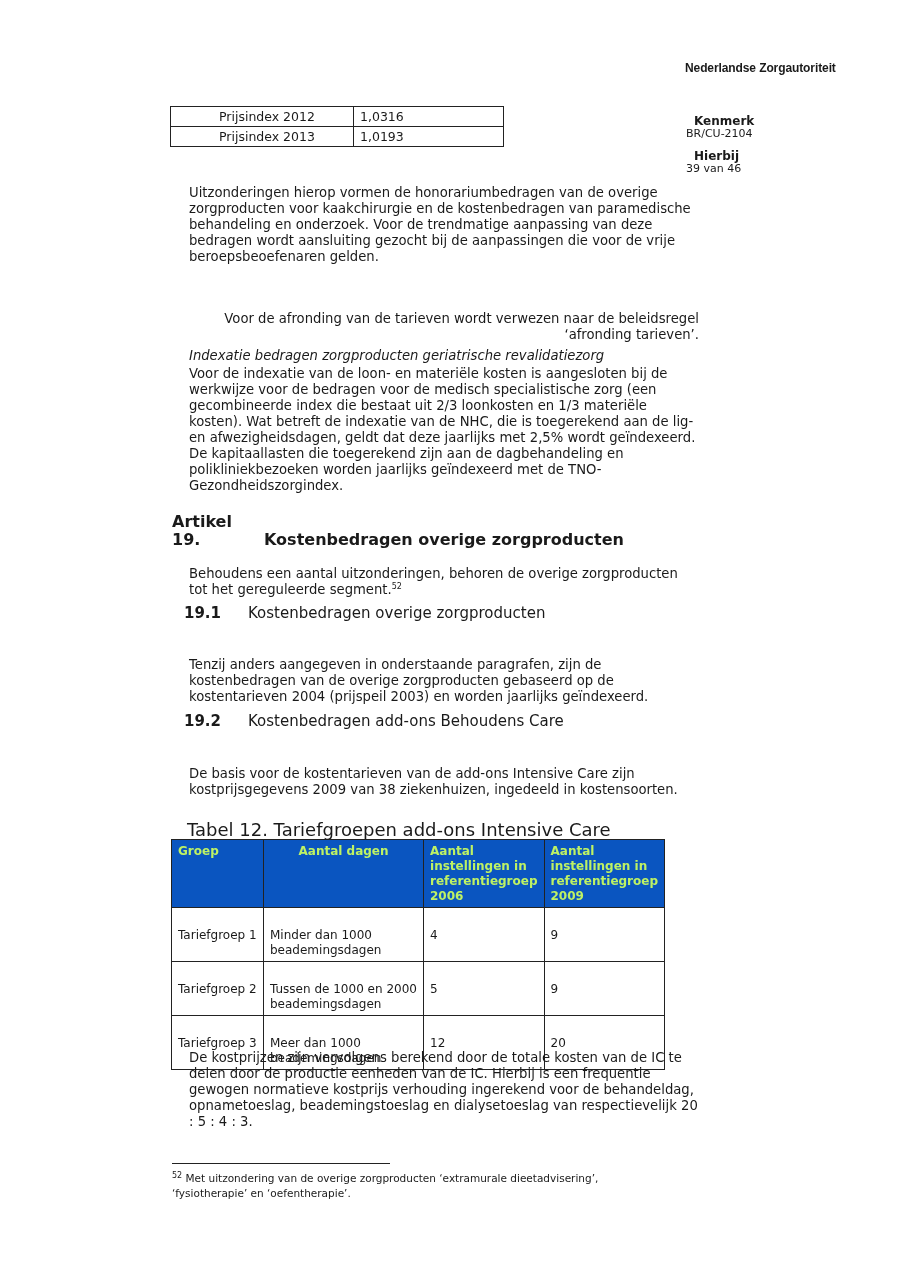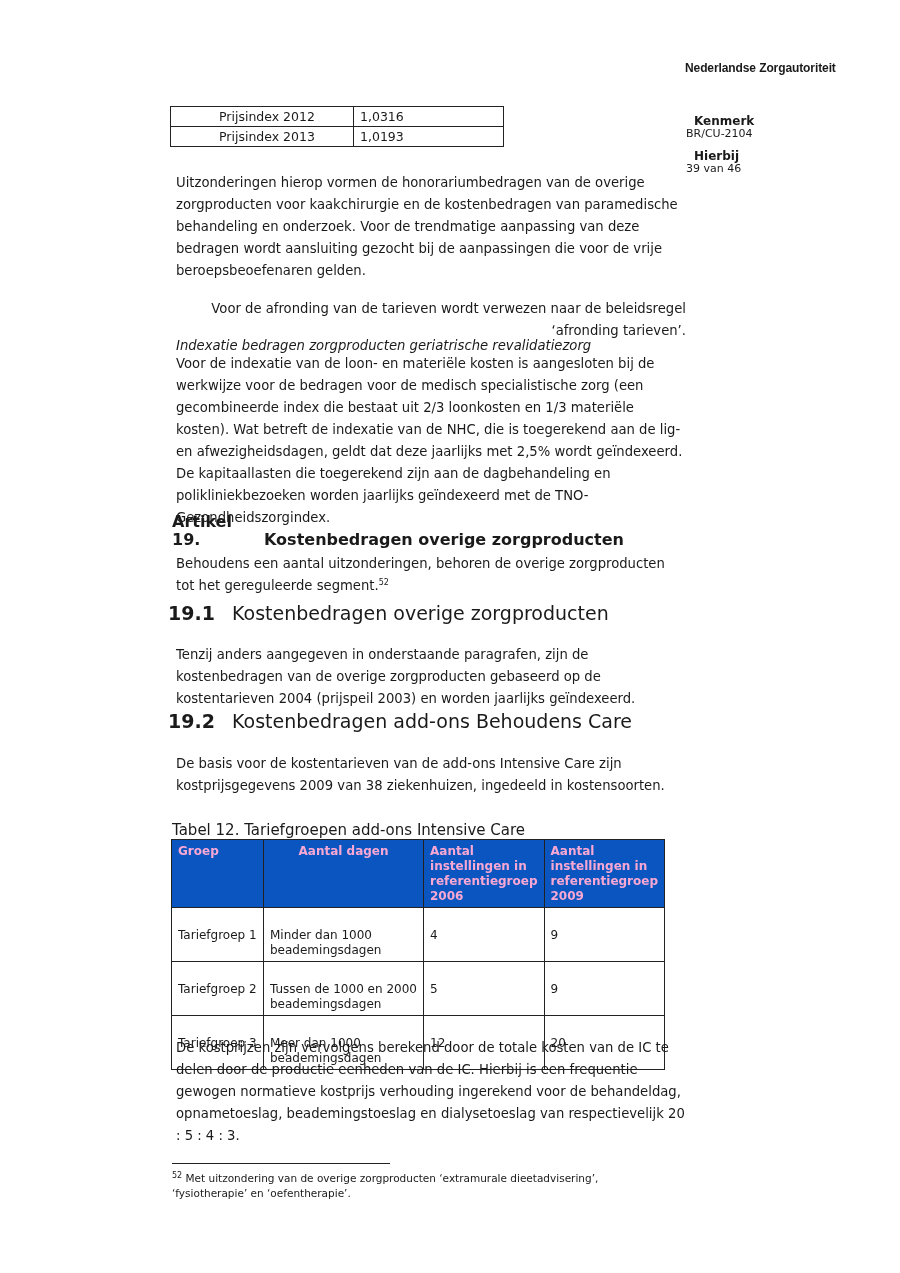--- a/index.html
+++ b/index.html
@@ -9,43 +9,43 @@
     }
     .org-name {
       position: absolute; left: 685px; top: 61px;
       font-family: "Liberation Sans", sans-serif; font-weight: bold;
       font-size: 12px; color: #1a1a1a; letter-spacing: -0.1px;
     }
     .meta { position: absolute; left: 686px; font-size: 11px; line-height: 14px; }
     .meta .lbl { font-weight: bold; font-size: 12px; display: block; line-height: 11px; padding-left: 8px; }
     .meta-kenmerk { top: 116px; }
     .meta-pagina { top: 151px; }
-    .p { margin: 4px; position: absolute; left: 172px; width: 510px; font-size: 13.2px; line-height: 22px; }
+    .p { margin: 17px; position: absolute; left: 172px; width: 510px; font-size: 13.2px; line-height: 16px; }
     .p.italic-head { font-style: italic; }
     .h-art { position: absolute; left: 172px; font-weight: bold; font-size: 16px; line-height: 18px; }
     .h-art .num { display: inline-block; width: 92px; }
-    .h-sub { position: absolute; left: 168px; font-size: 19px; line-height: 18px; }
+    .h-sub { position: absolute; left: 184px; font-size: 15px; line-height: 18px; }
     .h-sub .num { font-weight: bold; display: inline-block; width: 64px; }
     sup { font-size: 8px; vertical-align: top; position: relative; top: -3px; }
 
     table { border-collapse: collapse; }
     .prijs-table { position: absolute; left: 170px; top: 106px; width: 334px; }
     .prijs-table td {
       border: 1.5px solid #222; font-size: 12.5px; height: 19px; padding: 0 6px; line-height: 19px;
     }
     .prijs-table td:first-child { width: 128px; padding-left: 48px; }
 
-    .caption { position: absolute; left: 172px; top: 822px; font-size: 15px; line-height: 16px; }
+    .caption { position: absolute; left: 187px; top: 822px; font-size: 18px; line-height: 16px; }
     .ic-table { position: absolute; left: 171px; top: 839px; width: 494px; }
     .ic-table th, .ic-table td {
       border: 1.5px solid #222; vertical-align: top; text-align: left;
       font-size: 12px; line-height: 15px; padding: 3px 6px;
     }
     .ic-table th {
-      background: #0a55c0; color: #f9a8d4; font-weight: bold; height: 59px; padding-top: 4px;
+      background: #0a55c0; color: #bef264; font-weight: bold; height: 59px; padding-top: 4px;
     }
     .ic-table td { height: 30px; padding-top: 20px; }
     .ic-table .c1 { width: 80px; }
     .ic-table .c2 { width: 150px; text-align: center; }
     .ic-table .c3 { width: 104px; }
 
     .fn-rule { position: absolute; left: 172px; top: 1163px; width: 218px; height: 0; border-top: 1.5px solid #222; }
     .footnote { position: absolute; left: 172px; top: 1171px; width: 480px; font-size: 10.5px; line-height: 15px; }
   </style>
 </head>

